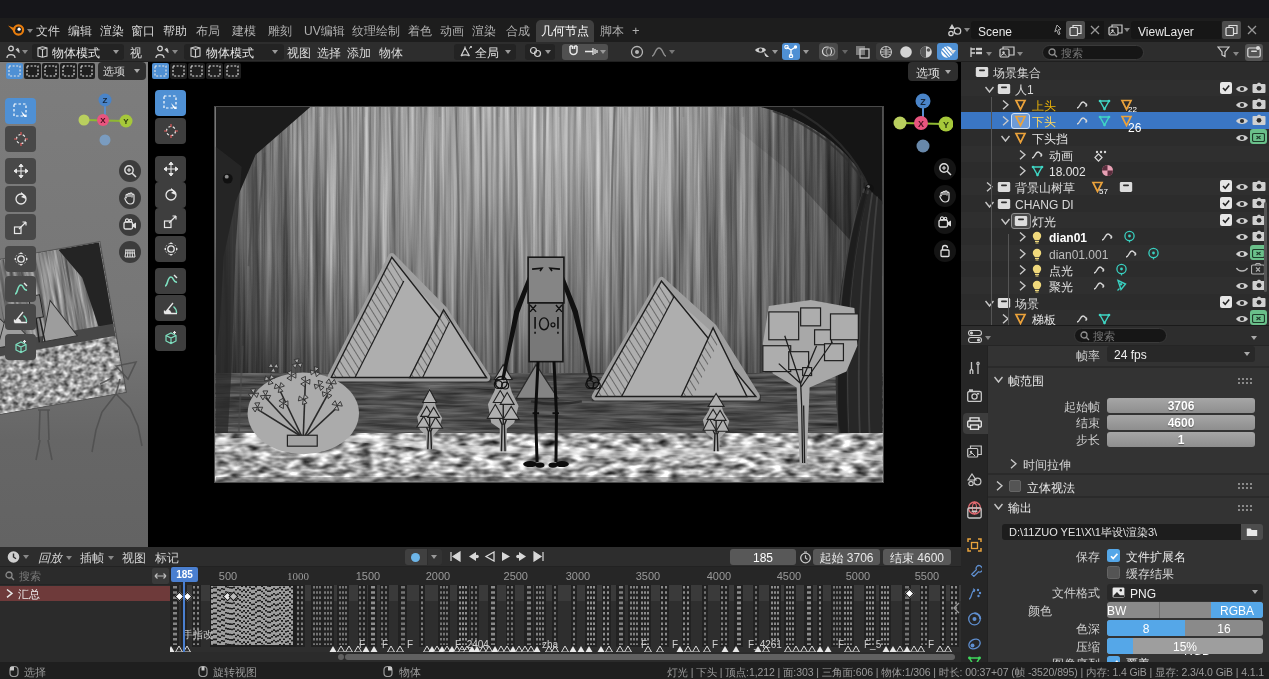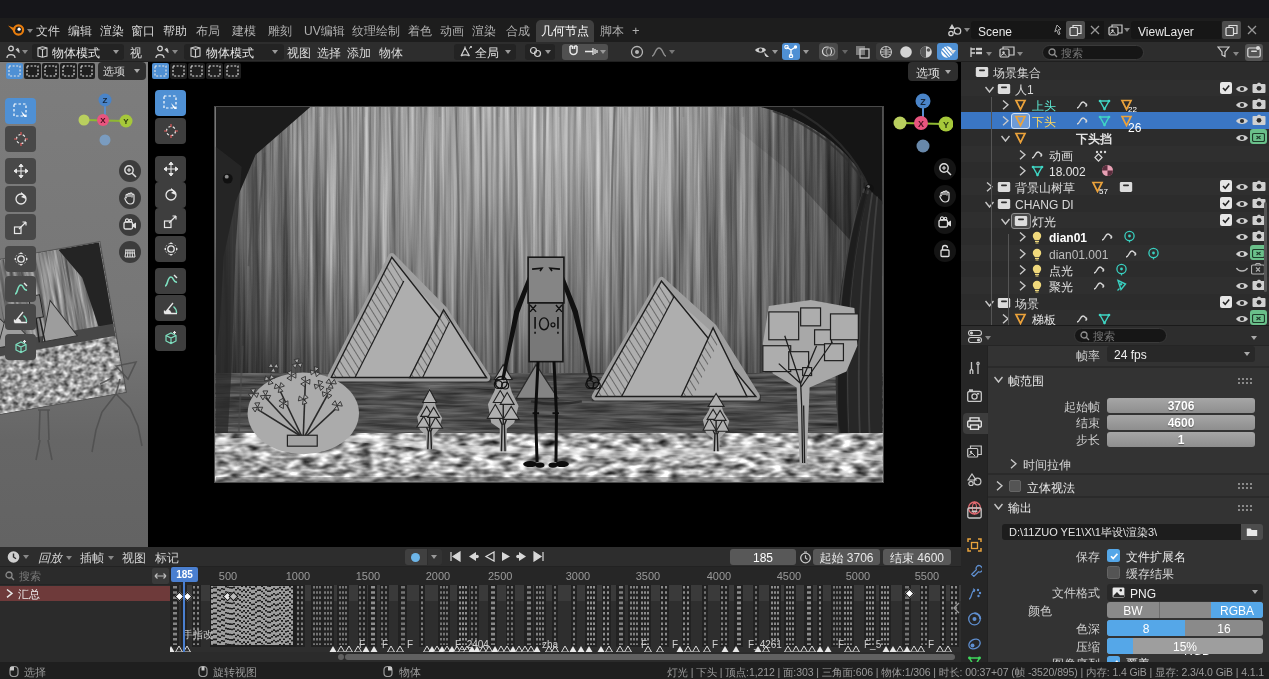--- a/index.html
+++ b/index.html
@@ -728,21 +728,21 @@
         <svg class="abs" style="left:291px;top:40px" width="14" height="12" viewBox="0 0 14 12">
           <path d="M1.5 2 H5 L6 0.8 H8 L9 2 H12.5 A1 1 0 0 1 13.5 3 V10 A1 1 0 0 1 12.5 11 H1.5 A1 1 0 0 1 0.5 10 V3 A1 1 0 0 1 1.5 2 Z" fill="#d0d0d0"></path>
           <circle cx="7" cy="6.3" r="2.4" fill="#2c2c2c"></circle>
         </svg>
         <svg class="abs" style="left:41px;top:58px" width="7" height="10" viewBox="0 0 7 10">
           <path d="M1 0.5 L6 4.8 L1 9.2" fill="none" stroke="#c9c9c9" stroke-width="1.4"></path>
         </svg>
         <svg class="abs" style="left:53px;top:57px" width="13" height="12" viewBox="0 0 13 12">
           <path d="M2 1.5 H11 L6.5 10.5 Z" fill="none" stroke="#eba23b" stroke-width="1.7"></path>
         </svg>
-        <div class="abs txt" style="left:71px;top:58px;color:#5eead4;font-weight:400;">上头</div>
+        <div class="abs txt" style="left:71px;top:58px;color:#eab308;font-weight:400;">上头</div>
         <svg class="abs" style="left:115px;top:57px" width="14" height="12" viewBox="0 0 14 12">
           <path d="M1 9 C4 9 4 3 7 3 C9.5 3 9 6 11 5.5 M11 5.5 L8.8 4.2 M11 5.5 L9.6 7.6" fill="none" stroke="#d8d8d8" stroke-width="1.4"></path>
         </svg>
         <svg class="abs" style="left:137px;top:57px" width="13" height="12" viewBox="0 0 13 12">
           <path d="M2 2 H11 L6.5 10 Z" fill="none" stroke="#3fd6c4" stroke-width="1.4"></path>
           <circle cx="2" cy="2" r="1.3" fill="#3fd6c4"></circle>
           <circle cx="11" cy="2" r="1.3" fill="#3fd6c4"></circle>
           <circle cx="6.5" cy="10" r="1.3" fill="#3fd6c4"></circle>
         </svg>
         <svg class="abs" style="left:159px;top:57px" width="13" height="12" viewBox="0 0 13 12">
@@ -785,21 +785,21 @@
         <svg class="abs" style="left:291px;top:72px" width="14" height="12" viewBox="0 0 14 12">
           <path d="M1.5 2 H5 L6 0.8 H8 L9 2 H12.5 A1 1 0 0 1 13.5 3 V10 A1 1 0 0 1 12.5 11 H1.5 A1 1 0 0 1 0.5 10 V3 A1 1 0 0 1 1.5 2 Z" fill="#d0d0d0"></path>
           <circle cx="7" cy="6.3" r="2.4" fill="#2c2c2c"></circle>
         </svg>
         <svg class="abs" style="left:40px;top:93px" width="9" height="7" viewBox="0 0 9 7">
           <path d="M0.5 1 L4.5 6 L8.5 1" fill="none" stroke="#c9c9c9" stroke-width="1.4"></path>
         </svg>
         <svg class="abs" style="left:53px;top:90px" width="13" height="12" viewBox="0 0 13 12">
           <path d="M2 1.5 H11 L6.5 10.5 Z" fill="none" stroke="#eba23b" stroke-width="1.7"></path>
         </svg>
-        <div class="abs txt" style="left:71px;top:91px;color:#e4e4e4;font-weight:700;margin-left:44px;">下头挡</div>
+        <div class="abs txt" style="left:71px;top:91px;color:#e4e4e4;font-weight:400;">下头挡</div>
         <svg class="abs" style="left:274px;top:90px" width="14" height="12" viewBox="0 0 14 12">
           <path d="M1 6 C3.5 2 10.5 2 13 6 C10.5 10 3.5 10 1 6 Z" fill="#d0d0d0"></path>
           <circle cx="7" cy="6" r="2.1" fill="#2c2c2c"></circle>
         </svg>
         <div class="abs" style="left:289px;top:87px;width:17px;height:15px;background:#6abf8a;border-radius:3px;"></div>
         <svg class="abs" style="left:291px;top:90px" width="13" height="10" viewBox="0 0 13 10">
           <rect x="0.5" y="1.5" width="12" height="8" rx="1.5" fill="none" stroke="#1e3b2a" stroke-width="1.2"></rect>
           <path d="M4.5 4 L8.5 7 M8.5 4 L4.5 7" stroke="#1e3b2a" stroke-width="1.1"></path>
         </svg>
         <svg class="abs" style="left:58px;top:108px" width="7" height="10" viewBox="0 0 7 10">
@@ -1204,21 +1204,21 @@
           <rect x="0.6" y="0.6" width="11.8" height="9.8" rx="1.2" fill="#e8e8e8"></rect>
           <circle cx="8.8" cy="3.2" r="1.2" fill="#282828"></circle>
           <path d="M1.5 8.5 L5 5 L8 8.2 L12 8.2 12 10 L1.5 10 Z" fill="#282828"></path>
         </svg>
         <div class="abs txt" style="left:169px;top:546px;color:#f0f0f0;">PNG</div>
         <div class="abs" style="left:291px;top:548px;width:0;height:0;border-left:3.5px solid transparent;border-right:3.5px solid transparent;border-top:4.5px solid #aaa;"></div>
         <div class="abs txt" style="left:19px;top:563px;width:120px;text-align:center;color:#cfcfcf;font-size:12px;">颜色</div>
         <div class="abs" style="left:146px;top:560px;width:156px;height:16px;background:#8a8a8a;border-radius:3px;overflow:hidden;"></div>
         <div class="abs" style="left:198px;top:560px;width:1px;height:16px;background:#6f6f6f;"></div>
         <div class="abs" style="left:250px;top:560px;width:52px;height:16px;background:#55a7e8;border-radius:0 3px 3px 0;"></div>
-        <div class="abs txt" style="left:146px;top:563px;width:52px;text-align:center;color:#fff;">BW</div>
+        <div class="abs txt" style="left:146px;top:563px;width:52px;color:#fff;">BW</div>
         <div class="abs txt" style="left:198px;top:563px;width:76px;text-align:center;color:#fff;margin-top:40px;">RGB</div>
         <div class="abs txt" style="left:250px;top:563px;width:52px;text-align:center;color:#fff;">RGBA</div>
         <div class="abs txt" style="left:19px;top:581px;width:120px;text-align:right;color:#cfcfcf;font-size:12px;">色深</div>
         <div class="abs" style="left:146px;top:578px;width:156px;height:16px;background:#8a8a8a;border-radius:3px;"></div>
         <div class="abs" style="left:146px;top:578px;width:78px;height:16px;background:#55a7e8;border-radius:3px 0 0 3px;"></div>
         <div class="abs txt" style="left:146px;top:581px;width:78px;text-align:center;color:#fff;">8</div>
         <div class="abs txt" style="left:224px;top:581px;width:78px;text-align:center;color:#fff;">16</div>
         <div class="abs txt" style="left:19px;top:599px;width:120px;text-align:right;color:#cfcfcf;font-size:12px;">压缩</div>
         <div class="abs" style="left:146px;top:596px;width:156px;height:16px;background:#9e9e9e;border-radius:3px;"></div>
         <div class="abs" style="left:146px;top:596px;width:26px;height:16px;background:#55a7e8;border-radius:3px 0 0 3px;"></div>
@@ -1290,24 +1290,24 @@
         <path d="M1 4 H12 M1 4 L3.5 1.5 M1 4 L3.5 6.5 M12 4 L9.5 1.5 M12 4 L9.5 6.5" stroke="#bbb" stroke-width="1.2" fill="none"></path>
       </svg>
       <div class="abs" style="left:0;top:39px;width:170px;height:15px;background:#6e3a3a;"></div>
       <svg class="abs" style="left:6px;top:42px" width="7" height="9" viewBox="0 0 7 9">
         <path d="M1 0.5 L6 4.4 L1 8.4" fill="none" stroke="#e8e8e8" stroke-width="1.4"></path>
       </svg>
       <div class="abs txt" style="left:18px;top:42px;font-size:11px;color:#f0f0f0;">汇总</div>
       <div class="abs" style="left:0;top:54px;width:170px;height:51px;background:#2b2b2b;"></div>
       <div class="abs" style="left:170px;top:20px;width:791px;height:18px;background:#262626;"></div>
       <div class="abs txt" style="left:208px;top:24px;width:40px;text-align:center;font-size:11px;color:#9a9a9a;">500</div>
-      <div class="abs txt" style="left:278px;top:24px;width:40px;text-align:center;font-size:11px;color:#9a9a9a;">1000</div>
+      <div class="abs txt" style="left:278px;top:24px;width:40px;text-align:center;font-size:11px;color:#9a9a9a;font-family:Liberation Serif, serif;">1000</div>
       <div class="abs txt" style="left:348px;top:24px;width:40px;text-align:center;font-size:11px;color:#9a9a9a;">1500</div>
       <div class="abs txt" style="left:418px;top:24px;width:40px;text-align:center;font-size:11px;color:#9a9a9a;">2000</div>
-      <div class="abs txt" style="left:488px;top:24px;width:40px;text-align:left;font-size:11px;color:#9a9a9a;">2500</div>
+      <div class="abs txt" style="left:488px;top:24px;width:40px;text-align:right;font-size:11px;color:#9a9a9a;">2500</div>
       <div class="abs txt" style="left:558px;top:24px;width:40px;text-align:center;font-size:11px;color:#9a9a9a;">3000</div>
       <div class="abs txt" style="left:628px;top:24px;width:40px;text-align:center;font-size:11px;color:#9a9a9a;">3500</div>
       <div class="abs txt" style="left:699px;top:24px;width:40px;text-align:center;font-size:11px;color:#9a9a9a;">4000</div>
       <div class="abs txt" style="left:769px;top:24px;width:40px;text-align:center;font-size:11px;color:#9a9a9a;">4500</div>
       <div class="abs txt" style="left:838px;top:24px;width:40px;text-align:center;font-size:11px;color:#9a9a9a;">5000</div>
       <div class="abs txt" style="left:907px;top:24px;width:40px;text-align:center;font-size:11px;color:#9a9a9a;">5500</div>
       <div class="abs" style="left:170px;top:38px;width:791px;height:67px;background:#2e2e2e;"></div>
       <svg class="abs" style="left:170px;top:38px" width="791" height="67" viewBox="170 0 791 67">
         <rect x="170" y="0" width="791" height="16" fill="#3a3a3a"></rect>
         <rect x="210" y="0" width="86" height="62" fill="#1f1f1f"></rect>

